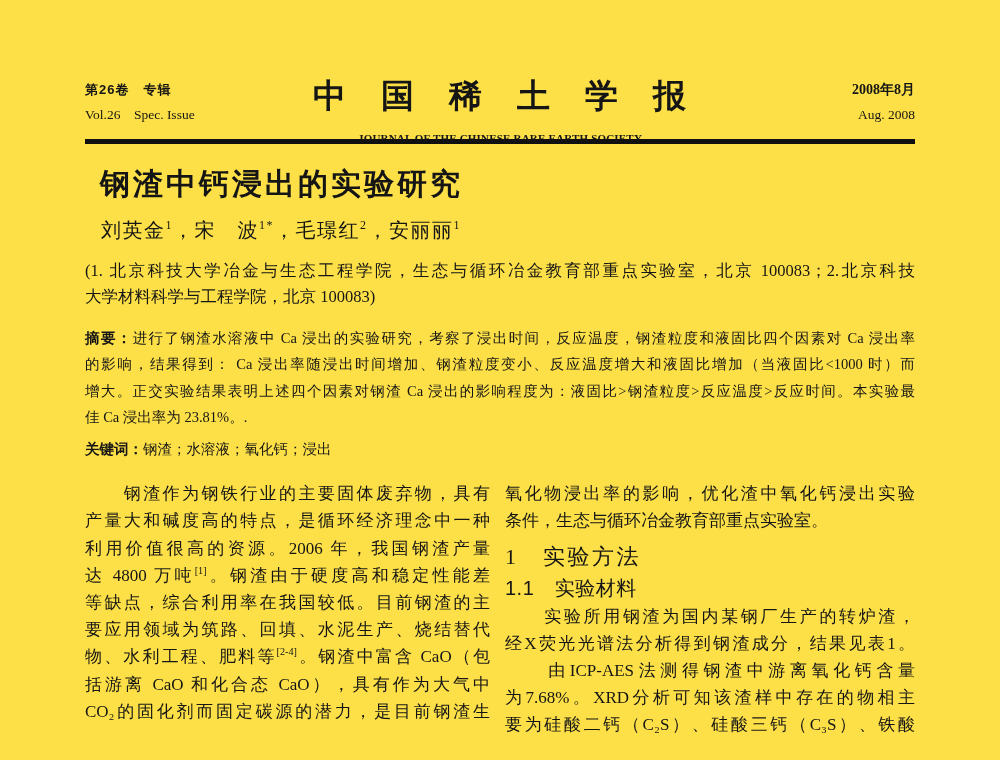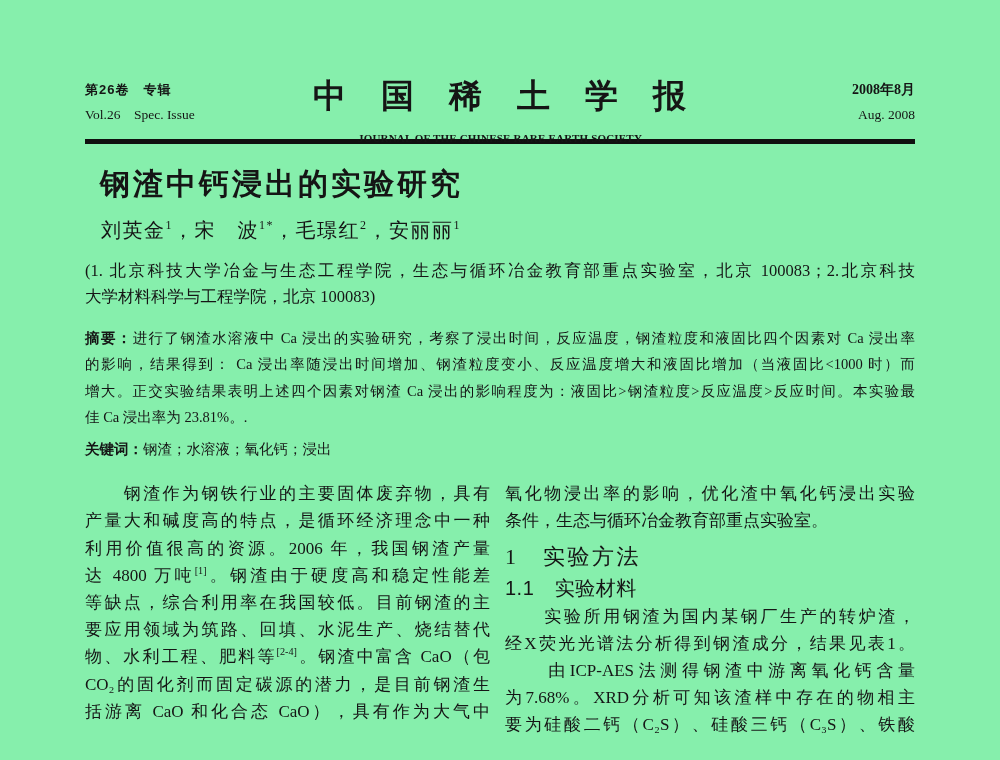--- a/index.html
+++ b/index.html
@@ -1,17 +1,17 @@
 <!DOCTYPE html>
 <html><head>
 <meta charset="utf-8">
 <style>
   html,body{margin:0;padding:0;background:#ffffff;}
   .page{
-    position:relative;width:1000px;height:760px;background:#86efac;
+    position:relative;width:1000px;height:760px;background:#fde047;
     box-sizing:border-box;padding:82px 85px 0 85px;overflow:hidden;
     color:#151515;font-family:"Liberation Serif","DejaVu Serif",serif;
   }
   
   .jheader{display:flex;justify-content:space-between;align-items:flex-start;height:50px;}
   .h-left{width:210px;}
   .h-right{width:210px;text-align:right;}
   .h-center{flex:1;text-align:center;}
   .h-vol-cn{font-family:"Liberation Sans","DejaVu Sans",sans-serif;font-weight:700;font-size:13px;letter-spacing:1px;line-height:15px;}
   .h-vol-en{font-size:13.5px;line-height:16px;margin-top:10px;}
@@ -92,22 +92,22 @@
 
   <div class="cols">
     <div class="col left">
         <div class="bl line">　　钢渣作为钢铁行业的主要固体废弃物，具有</div>
         <div class="bl line">产量大和碱度高的特点，是循环经济理念中一种</div>
         <div class="bl line">利用价值很高的资源。2006 年，我国钢渣产量</div>
         <div class="bl line">达 4800 万吨<sup>[1]</sup>。钢渣由于硬度高和稳定性能差</div>
         <div class="bl line">等缺点，综合利用率在我国较低。目前钢渣的主</div>
         <div class="bl line">要应用领域为筑路、回填、水泥生产、烧结替代</div>
         <div class="bl line">物、水利工程、肥料等<sup>[2-4]</sup>。钢渣中富含 CaO（包</div>
+        <div class="bl line">括游离 CaO 和化合态 CaO），具有作为大气中</div>
         <div class="bl line">CO₂的固化剂而固定碳源的潜力，是目前钢渣生</div>
-        <div class="bl line">括游离 CaO 和化合态 CaO），具有作为大气中</div>
       </div>
     <div class="col right">
         <div class="bl line">氧化物浸出率的影响，优化渣中氧化钙浸出实验</div>
         <div class="bl last">条件，生态与循环冶金教育部重点实验室。</div>
         <div class="bl h1">1　实验方法</div>
         <div class="bl h2">1.1　实验材料</div>
         <div class="bl line">　　实验所用钢渣为国内某钢厂生产的转炉渣，</div>
         <div class="bl line">经X荧光光谱法分析得到钢渣成分，结果见表1。</div>
         <div class="bl line">　　由ICP-AES法测得钢渣中游离氧化钙含量</div>
         <div class="bl line">为7.68%。XRD分析可知该渣样中存在的物相主</div>

